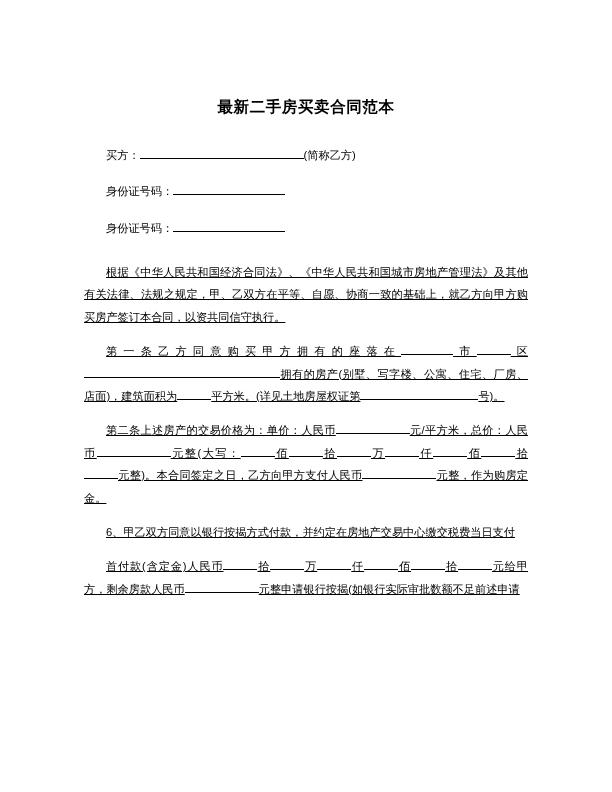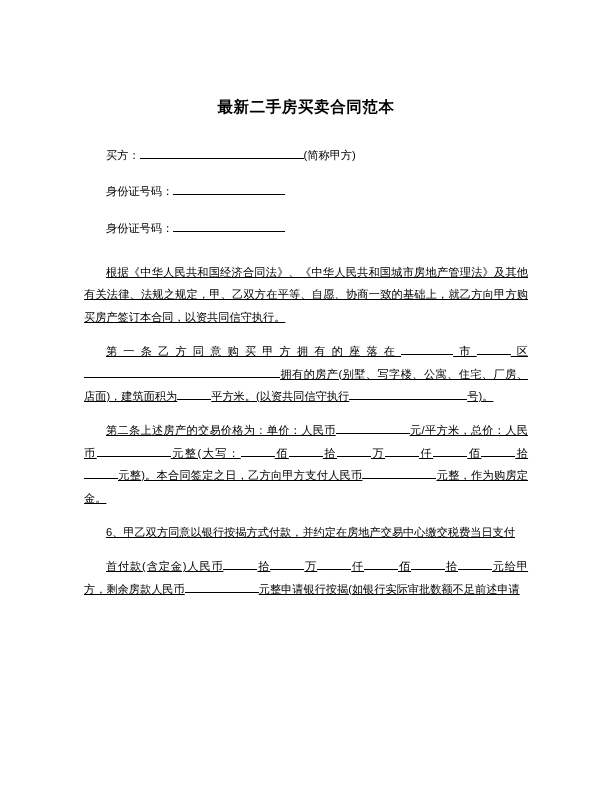--- a/index.html
+++ b/index.html
@@ -71,29 +71,29 @@
 </style>
 </head>
 <body>
 
 <div class="page">
   <div class="doc-body">
 
     <h1 class="doc-title">最新二手房买卖合同范本</h1>
 
     <div id="fields-container">
-        <div class="field-block"><span>买方：</span><span class="blank b-w2"></span><span>(简称甲方)</span></div>
+        <div class="field-block"><span>买方：</span><span class="blank b-w2"></span><span>(简称乙方)</span></div>
         <div class="field-block"><span>身份证号码：</span><span class="blank b-w1"></span></div>
         <div class="field-block"><span>身份证号码：</span><span class="blank b-w1"></span></div>
       </div>
 
     <div class="spacer-8"></div>
 
     <div id="paragraphs-container">
         <p class="para indent"><span>根据《中华人民共和国经济合同法》、《中华人民共和国城市房地产管理法》及其他有关法律、法规之规定，甲、乙双方在平等、自愿、协商一致的基础上，就乙方向甲方购买房产签订本合同，以资共同信守执行。</span></p>
-        <p class="para indent"><span>第一条乙方同意购买甲方拥有的座落在</span><span class="blank b-md"></span><span>市</span><span class="blank b-sm"></span><span>区</span><span class="blank b-w3"></span><span>拥有的房产(别墅、写字楼、公寓、住宅、厂房、店面)，建筑面积为</span><span class="blank b-sm"></span><span>平方米。(以资共同信守执行</span><span class="blank b-xxl"></span><span>号)。</span></p>
+        <p class="para indent"><span>第一条乙方同意购买甲方拥有的座落在</span><span class="blank b-md"></span><span>市</span><span class="blank b-sm"></span><span>区</span><span class="blank b-w3"></span><span>拥有的房产(别墅、写字楼、公寓、住宅、厂房、店面)，建筑面积为</span><span class="blank b-sm"></span><span>平方米。(详见土地房屋权证第</span><span class="blank b-xxl"></span><span>号)。</span></p>
         <p class="para indent"><span>第二条上述房产的交易价格为：单价：人民币</span><span class="blank b-lg"></span><span>元/平方米，总价：人民币</span><span class="blank b-lg"></span><span>元整(大写：</span><span class="blank b-sm"></span><span>佰</span><span class="blank b-sm"></span><span>拾</span><span class="blank b-sm"></span><span>万</span><span class="blank b-sm"></span><span>仟</span><span class="blank b-sm"></span><span>佰</span><span class="blank b-sm"></span><span>拾</span><span class="blank b-sm"></span><span>元整)。本合同签定之日，乙方向甲方支付人民币</span><span class="blank b-lg"></span><span>元整，作为购房定金。</span></p>
         <p class="para indent"><span>6、甲乙双方同意以银行按揭方式付款，并约定在房地产交易中心缴交税费当日支付</span></p>
         <p class="para indent"><span>首付款(含定金)人民币</span><span class="blank b-sm"></span><span>拾</span><span class="blank b-sm"></span><span>万</span><span class="blank b-sm"></span><span>仟</span><span class="blank b-sm"></span><span>佰</span><span class="blank b-sm"></span><span>拾</span><span class="blank b-sm"></span><span>元给甲方，剩余房款人民币</span><span class="blank b-lg"></span><span>元整申请银行按揭(如银行实际审批数额不足前述申请</span></p>
       </div>
 
   </div>
 </div>
 
 </body></html>

